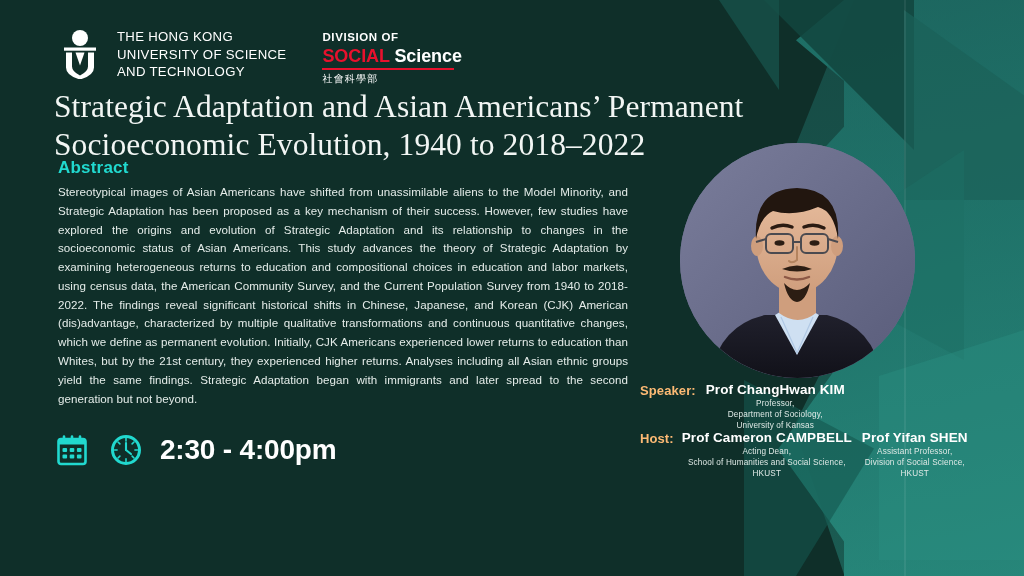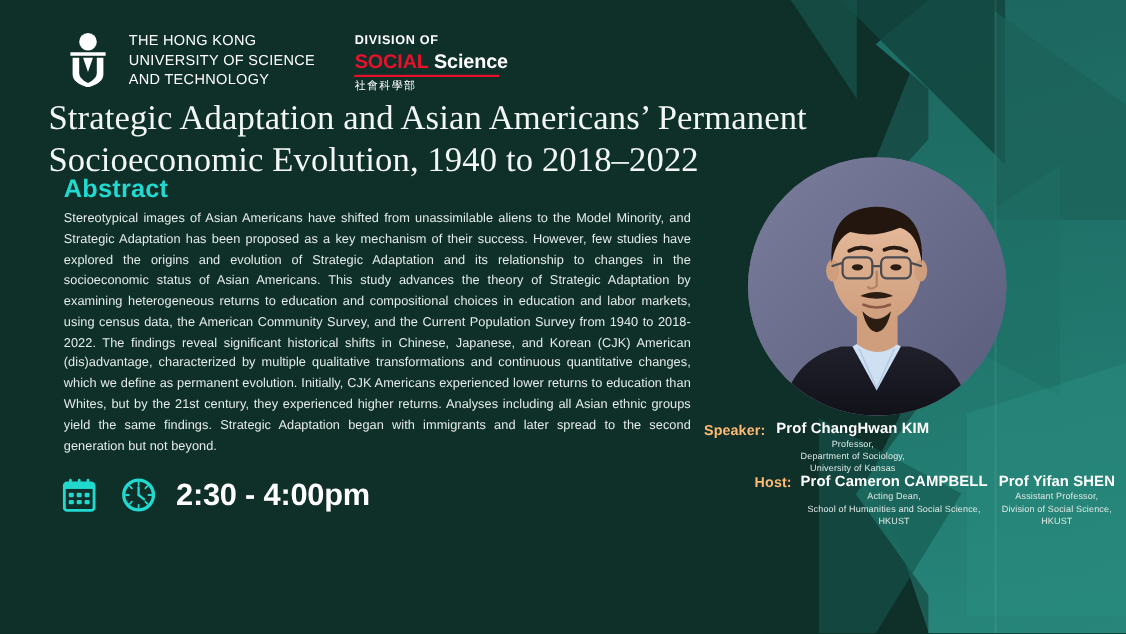--- a/index.html
+++ b/index.html
@@ -57,28 +57,28 @@
                letter-spacing:.6px; line-height:1.2; }
   .dss-line2 { font-size:18px; font-weight:700; letter-spacing:-.1px;
                line-height:1.25; white-space:nowrap; }
   .dss-social { color:#e8112d; }
   .dss-science { color:#fff; }
   .dss-rule { height:2px; background:#e8112d; width:132px; margin:1px 0 2px; }
   .dss-cn { color:#fff; font-size:10px; letter-spacing:1.2px; line-height:1.3;
             font-family:"DejaVu Sans", sans-serif; }
 
   
-  .title { position:absolute; top:88px; left:44px; width:760px; z-index:4;
+  .title { position:absolute; top:88px; left:54px; width:760px; z-index:4;
            color:#f2f6f4; font-family:"Liberation Serif", serif;
            font-size:31.5px; line-height:1.22; font-weight:400;
            letter-spacing:.1px; }
 
   
   .abstract-wrap { position:absolute; top:158px; left:58px; width:570px; z-index:4; }
-  .abstract-head { color:#21d9cf; font-size:23px; font-weight:700;
+  .abstract-head { color:#21d9cf; font-size:17px; font-weight:700;
                    letter-spacing:.2px; margin-bottom:5px; }
   .abstract-body { color:#e4ece9; font-size:11.6px; line-height:1.62;
                    text-align:justify; letter-spacing:.05px; }
 
   
   .portrait { position:absolute; left:680px; top:143px; width:235px; height:235px;
               border-radius:50%; overflow:hidden; z-index:3;
               background:#6a6d8c; }
   .portrait svg { display:block; }
 
@@ -87,21 +87,21 @@
                  display:flex; align-items:flex-start; gap:10px; }
   .lbl { color:#fdba74; font-size:13px; font-weight:700; letter-spacing:.1px;
          padding-top:1px; white-space:nowrap; }
   .person { text-align:center; }
   .person-name { color:#fff; font-size:13.5px; font-weight:700;
                  letter-spacing:.1px; line-height:1.25; white-space:nowrap; }
   .person-aff { color:#dfe9e6; font-size:8.2px; line-height:1.34;
                 letter-spacing:.15px; white-space:nowrap; }
 
   .host-row { position:absolute; left:640px; top:430px; z-index:6;
-              display:flex; align-items:flex-start; gap:8px;margin-left:46px; }
+              display:flex; align-items:flex-start; gap:8px; }
   .host-people { display:flex; gap:10px; }
 
   
   .details { position:absolute; left:52px; top:430px; z-index:5; }
   .detail-line { display:flex; align-items:center; gap:14px; margin-bottom:7px; }
   .detail-text { color:#fff; font-size:28px; font-weight:700;
                  letter-spacing:-.2px; white-space:nowrap; }
   .icon-box { width:40px; height:40px; flex:none;
               display:flex; align-items:center; justify-content:center; }
   .gap-right { margin-right:44px; }

